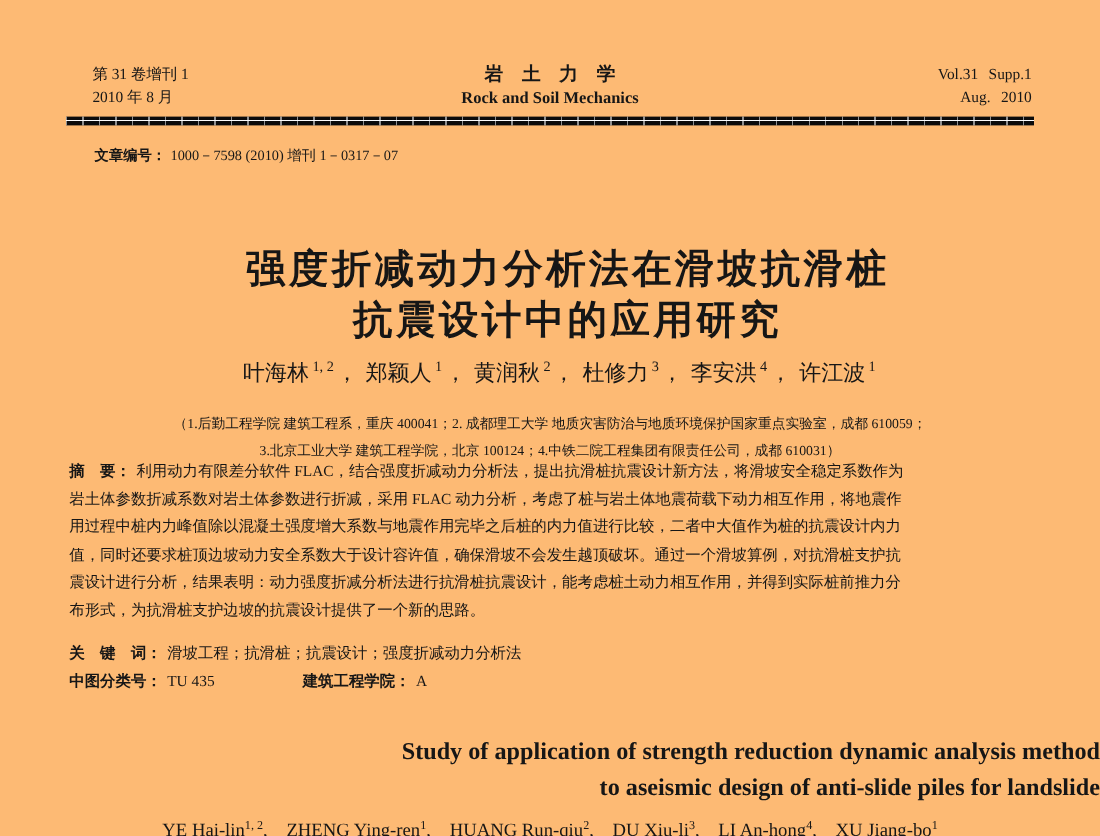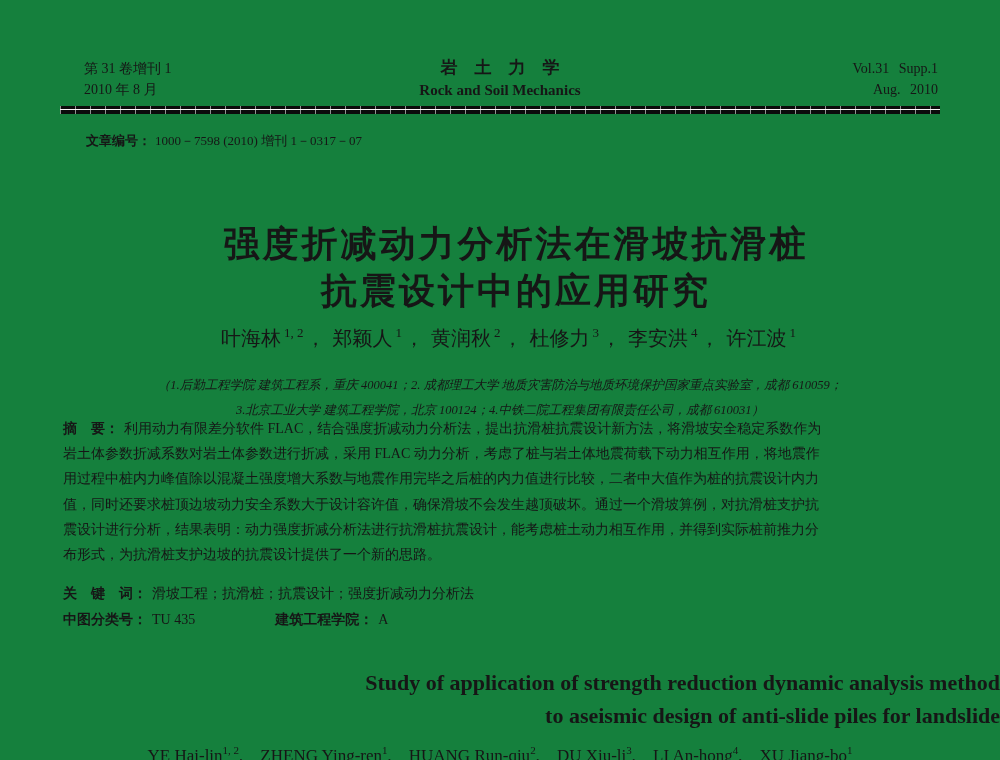--- a/index.html
+++ b/index.html
@@ -1,21 +1,21 @@
 <!DOCTYPE html>
 <html><head>
 <meta charset="utf-8">
 <style>
   html, body { margin: 0; padding: 0; background: #e8e8e8; }
   .page {
     position: relative;
     width: 1000px;
     height: 760px;
     margin: 0 auto;
-    background: #15803d;
+    background: #fdba74;
     overflow: hidden;
     color: #161616;
     font-family: "Liberation Serif", serif;
   }
   
   .jheader {
     position: absolute;
     top: 58px; left: 62px; width: 876px;
     display: flex; align-items: flex-start;
   }
@@ -45,21 +45,21 @@
   
   .authors-cn {
     position: absolute; top: 325px; left: 0; width: 796px;
     text-align: right; font-size: 20px;
   }
   .authors-cn .sup { font-size: 13px; vertical-align: super; margin-left: 3px; }
   .authors-cn .sep { margin: 0 7px 0 2px; }
   
   .affil {
     position: absolute; top: 373px; left: 0; width: 1000px;
-    text-align: center; font-size: 12.5px; line-height: 25px; white-space: nowrap; font-style: italic;
+    text-align: center; font-size: 12.5px; line-height: 25px; white-space: nowrap;
   }
   
   .abstract { position: absolute; top: 416px; left: 63px; width: 877px; font-size: 14px; line-height: 25.2px; }
   .abs-line { white-space: nowrap; }
   .b-lbl { font-family: "Liberation Sans", sans-serif; font-weight: 700; margin-right: 5px; }
   
   .kw-line  { position: absolute; top: 585px; left: 63px; font-size: 14px; white-space: nowrap; }
   .cls-line { position: absolute; top: 611px; left: 63px; font-size: 14px; white-space: nowrap; }
   .cls-gap  { display: inline-block; width: 80px; }
   

